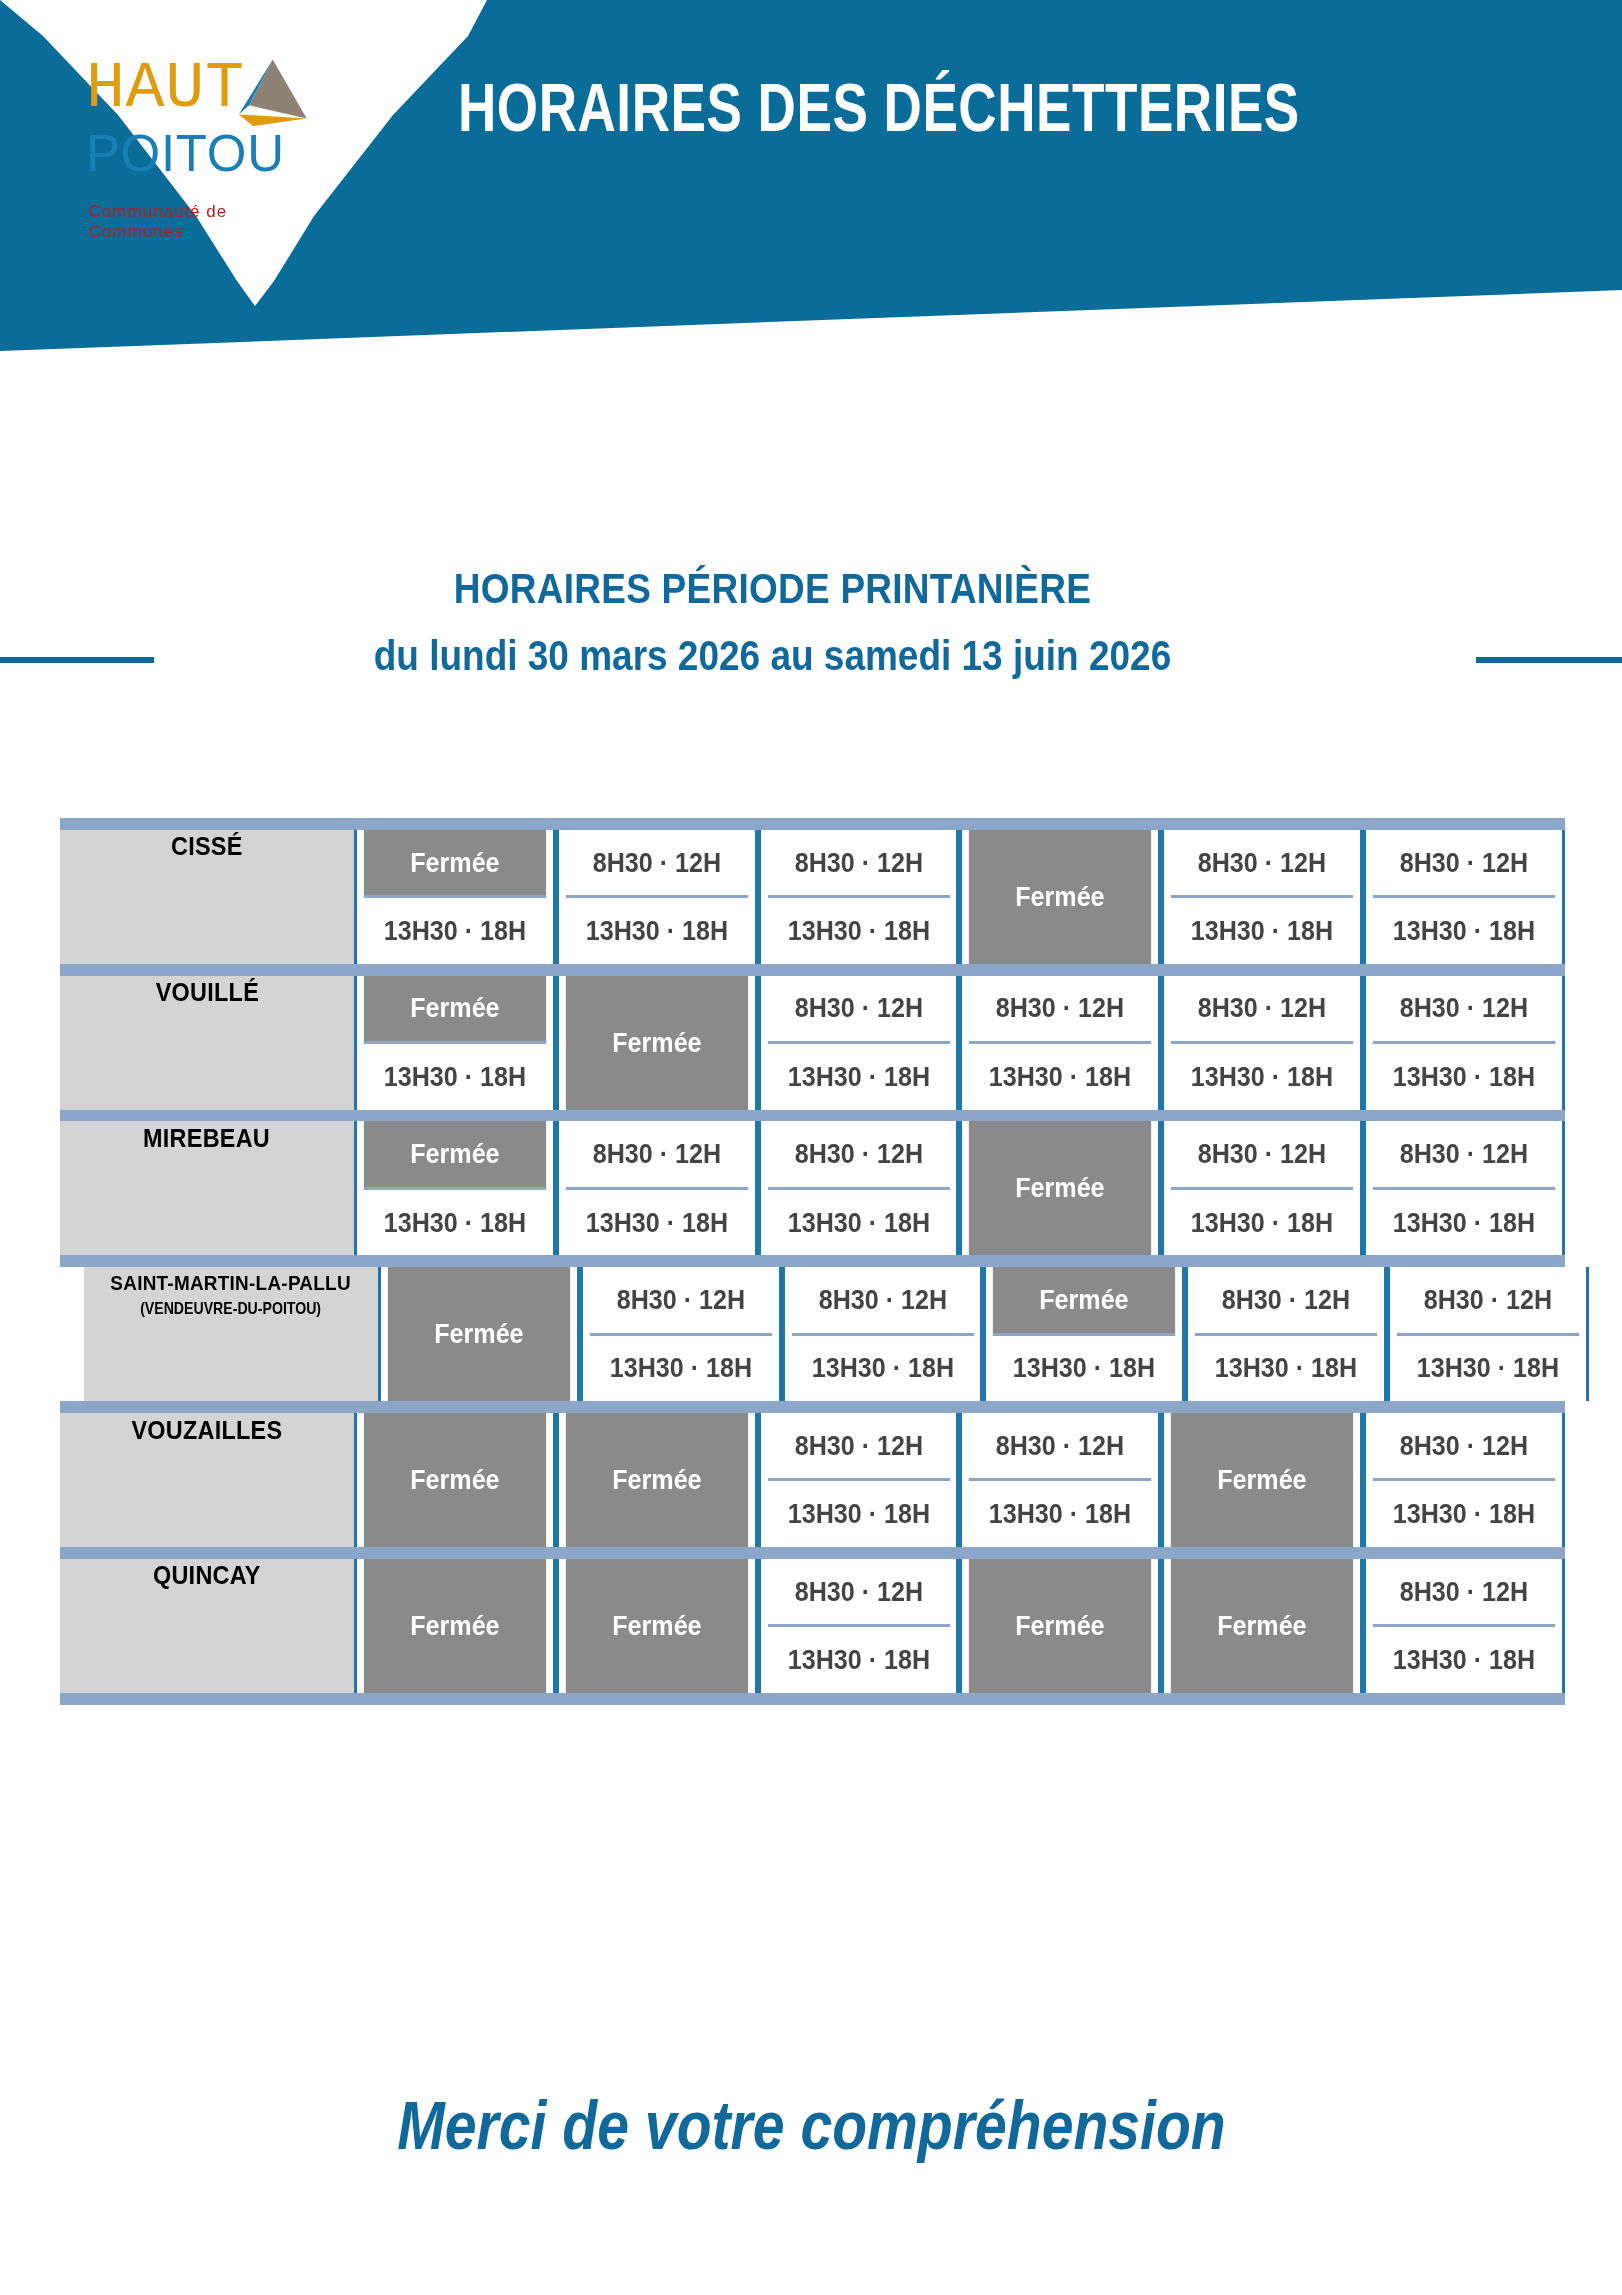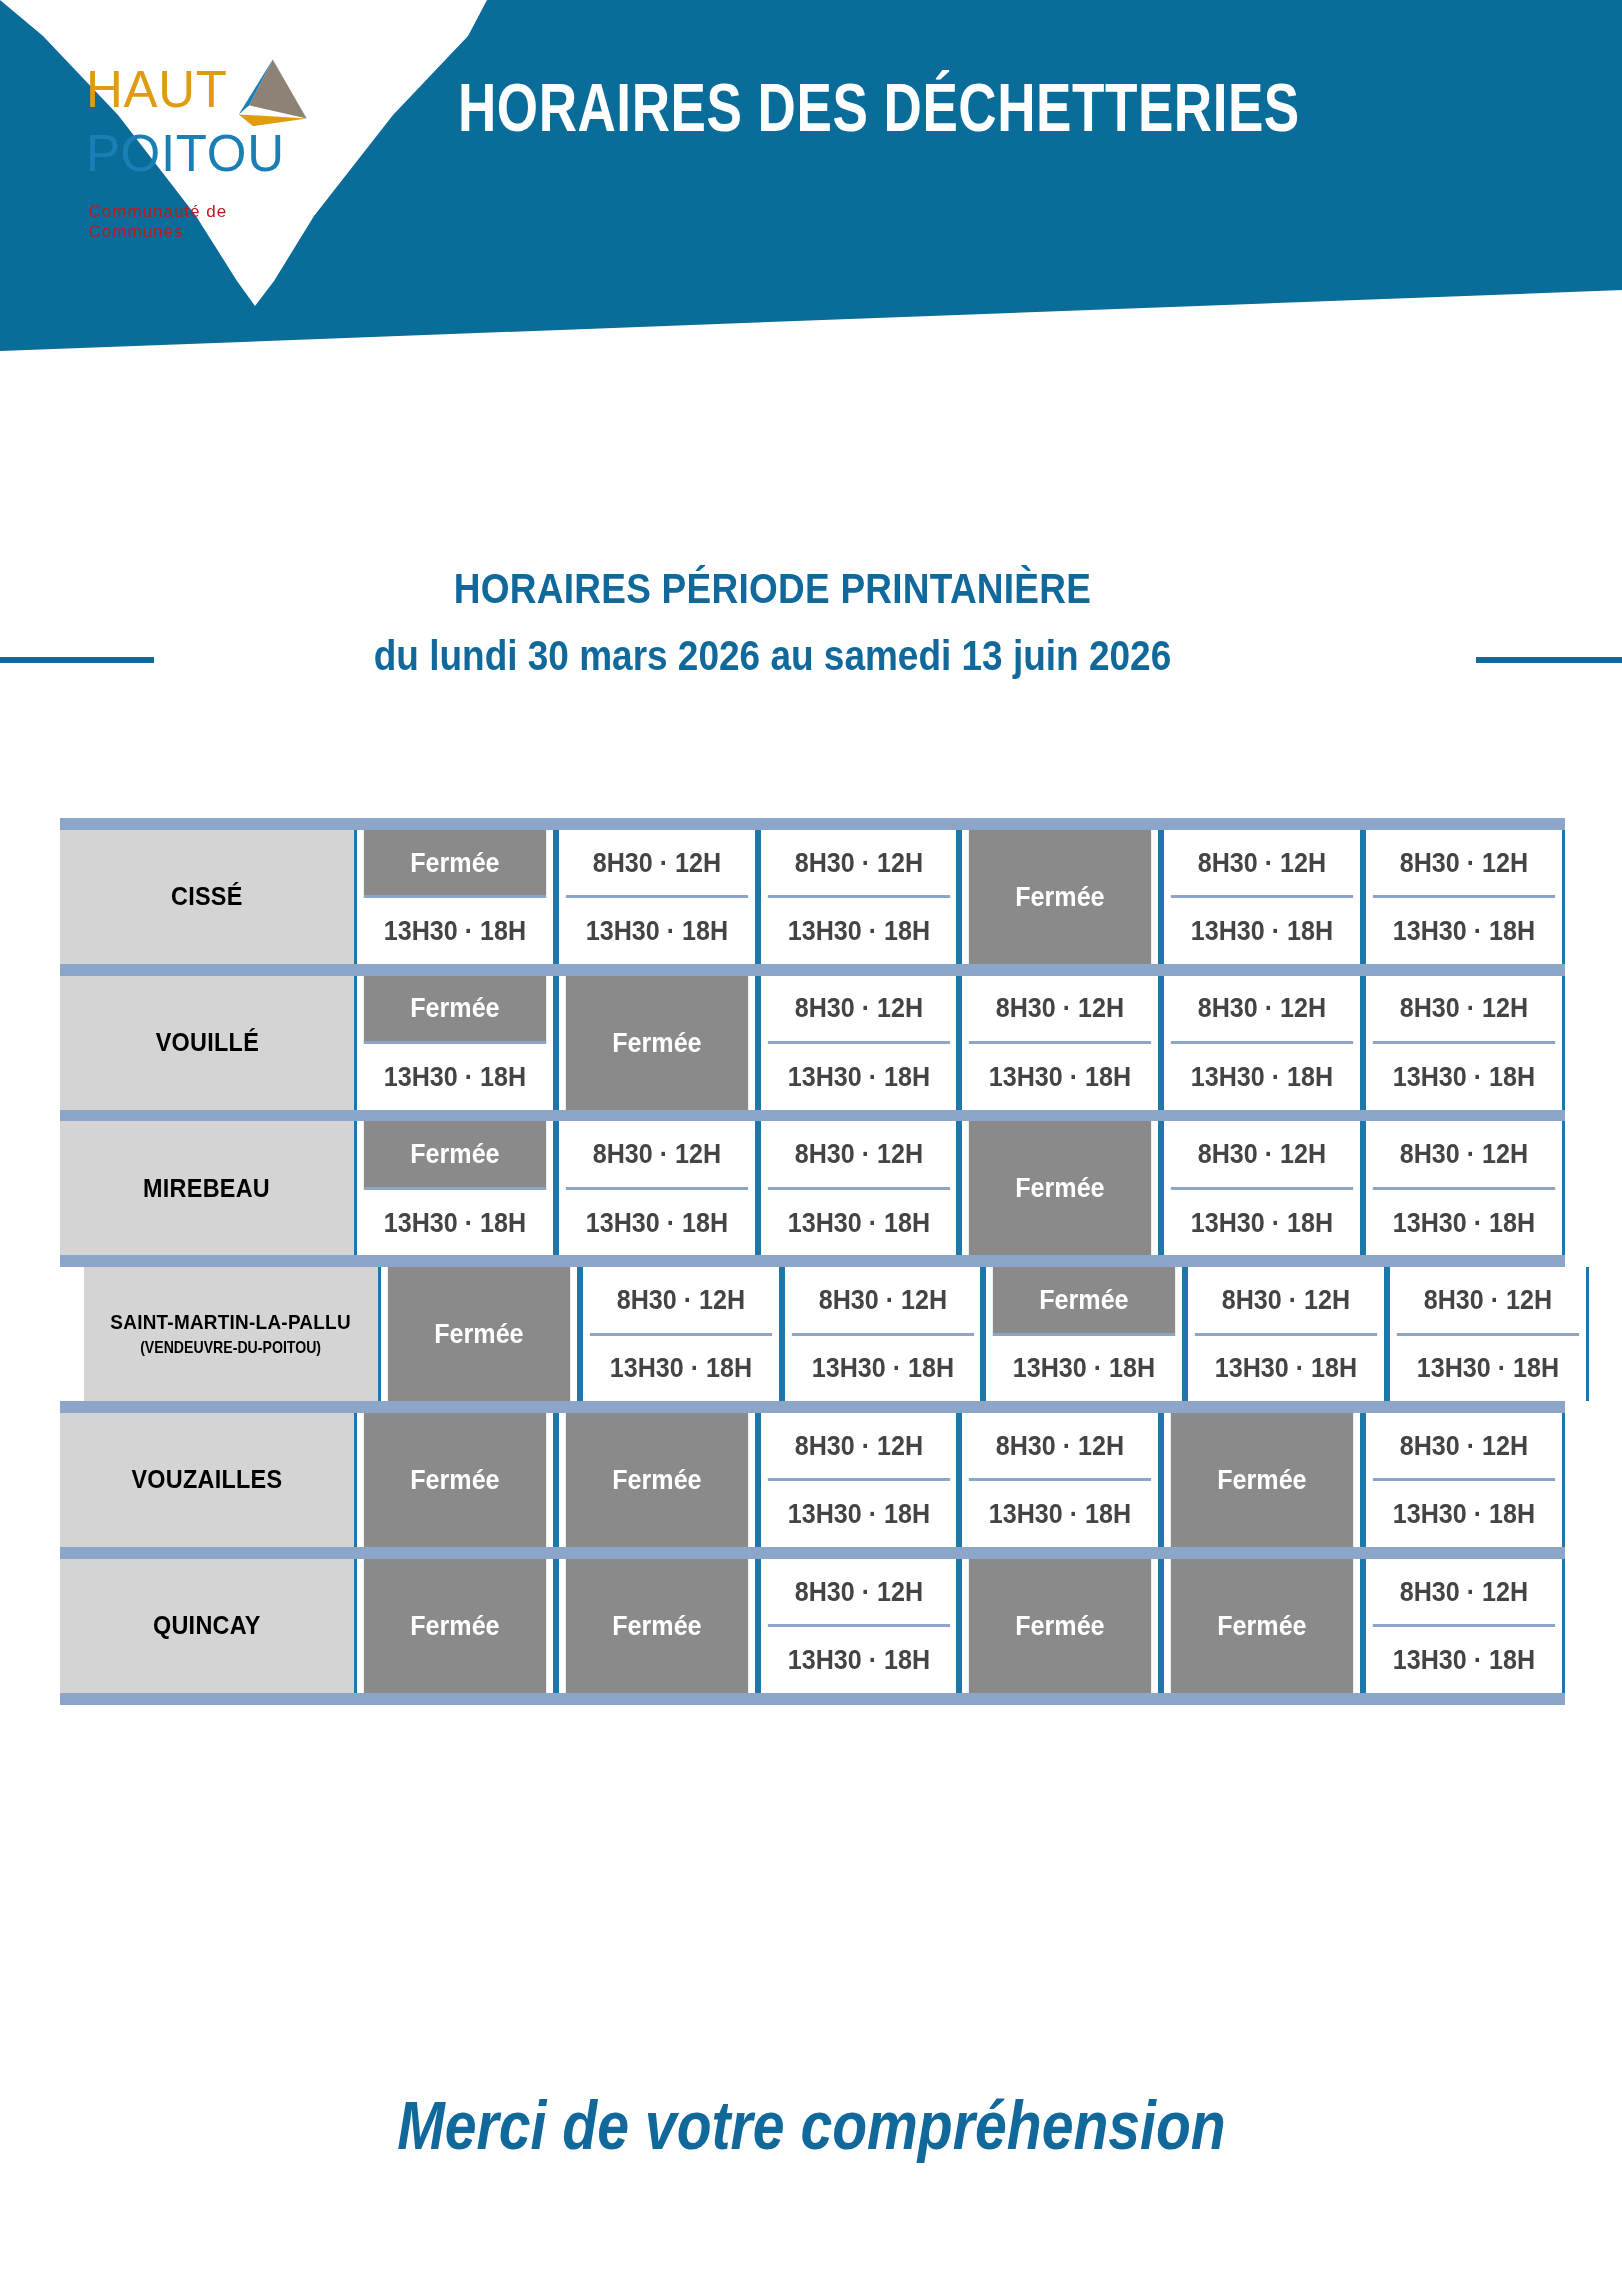--- a/index.html
+++ b/index.html
@@ -33,23 +33,23 @@
   .header-white-shape::after{
     content:"";position:absolute;left:0;top:0;width:100%;height:100%;
   }
 
   
   .logo{
     position:absolute;left:82px;top:63px;width:222px;height:164px;
   }
   .logo-haut{
     position:absolute;left:3.9px;top:1.3px;
-    font-size:51px;line-height:51px;letter-spacing:0.7px;
+    font-size:65px;line-height:51px;letter-spacing:0.7px;
     color:#e09c10;font-weight:400;
-    font-family:Liberation Sans, sans-serif;
+    font-family:Liberation Mono, monospace;
   }
   .logo-poitou{
     position:absolute;left:3.9px;top:65px;
     font-size:51px;line-height:51px;letter-spacing:0.7px;
     color:#1a7fb5;font-weight:400;
   }
   .logo-sub{
     position:absolute;left:6.5px;top:139px;
     font-size:17px;color:#b91c1c;letter-spacing:1px;
     font-family:"Liberation Sans","DejaVu Sans",sans-serif;
@@ -92,21 +92,21 @@
   }
 
   
   .table{
     position:absolute;left:60px;top:818px;width:1505px;
   }
   .trow{display:flex;width:1505px;}
   .namecell{
     width:294px;flex:0 0 294px;
     background:#d4d4d4;
-    display:flex;align-items:center;justify-content:center;
+    display:flex;justify-content:center;
     text-align:center;
     box-sizing:border-box;
     padding:2.6px 5.2px;
   }
   .namecell .nm{
     font-weight:700;color:#000000;font-size:26px;line-height:29px;
     letter-spacing:0.3px;
     transform:scaleX(0.9);
   }
   .namecell.small .nm{font-size:21px;line-height:26px;}

